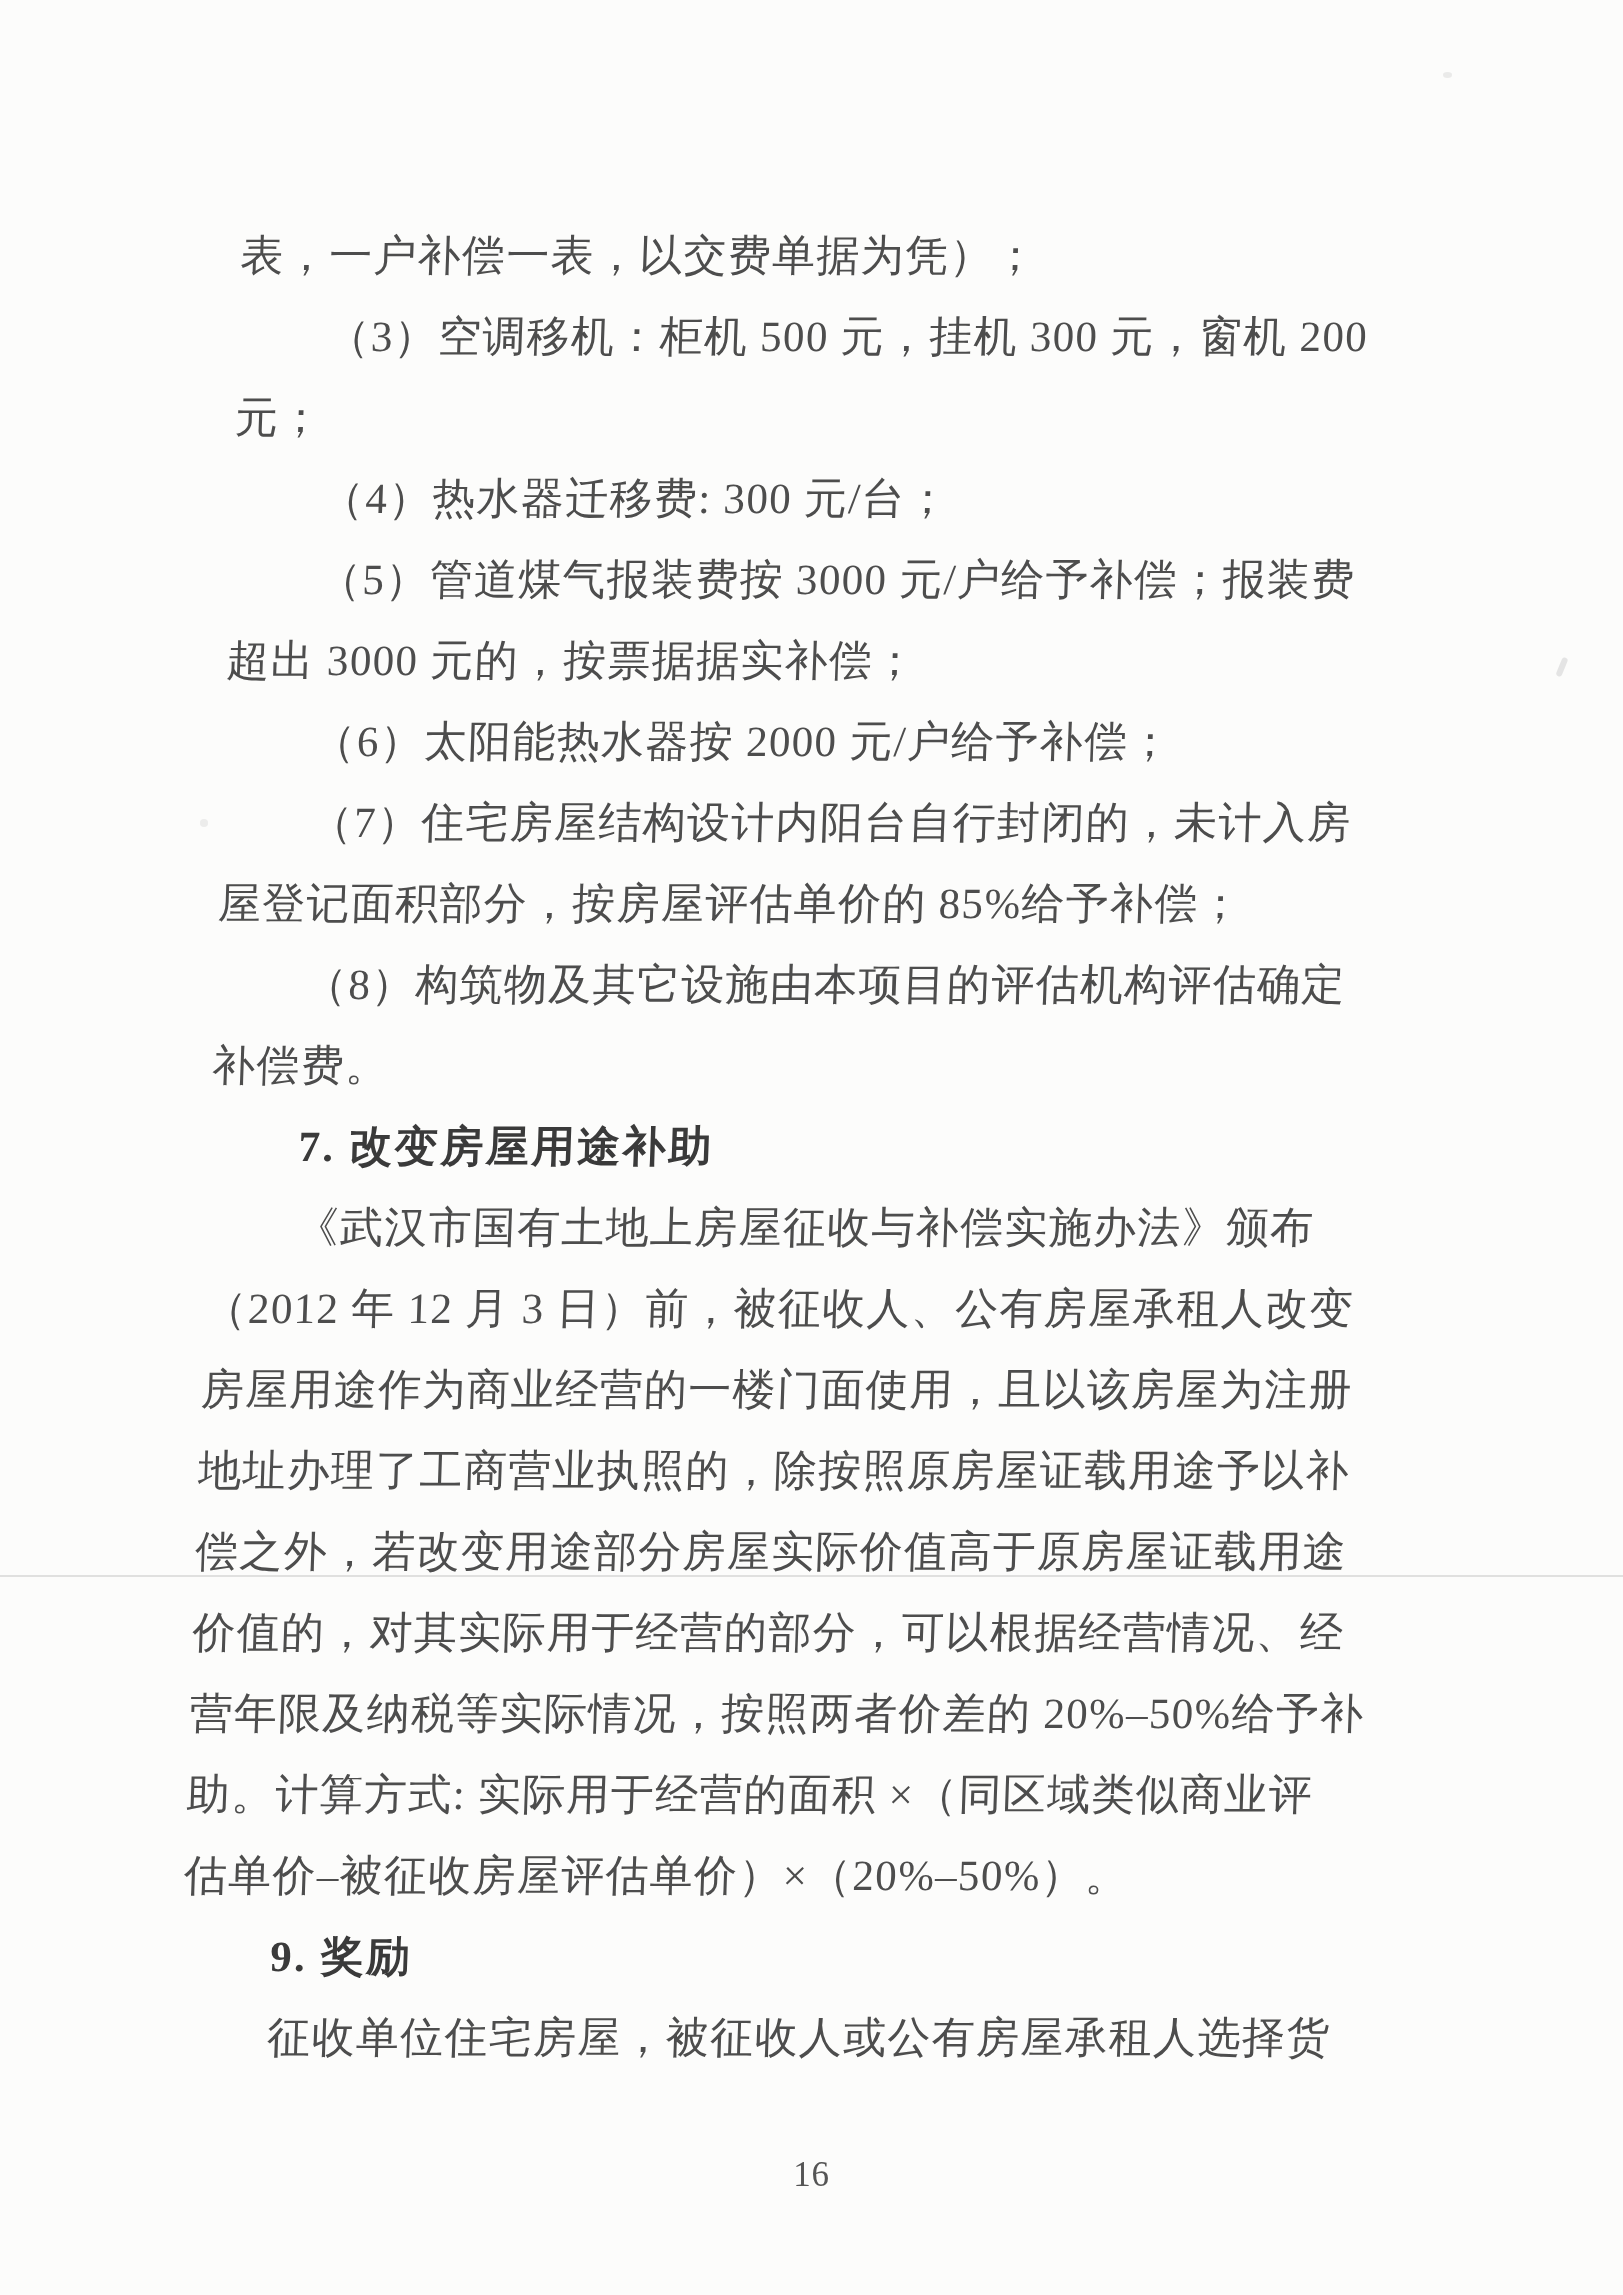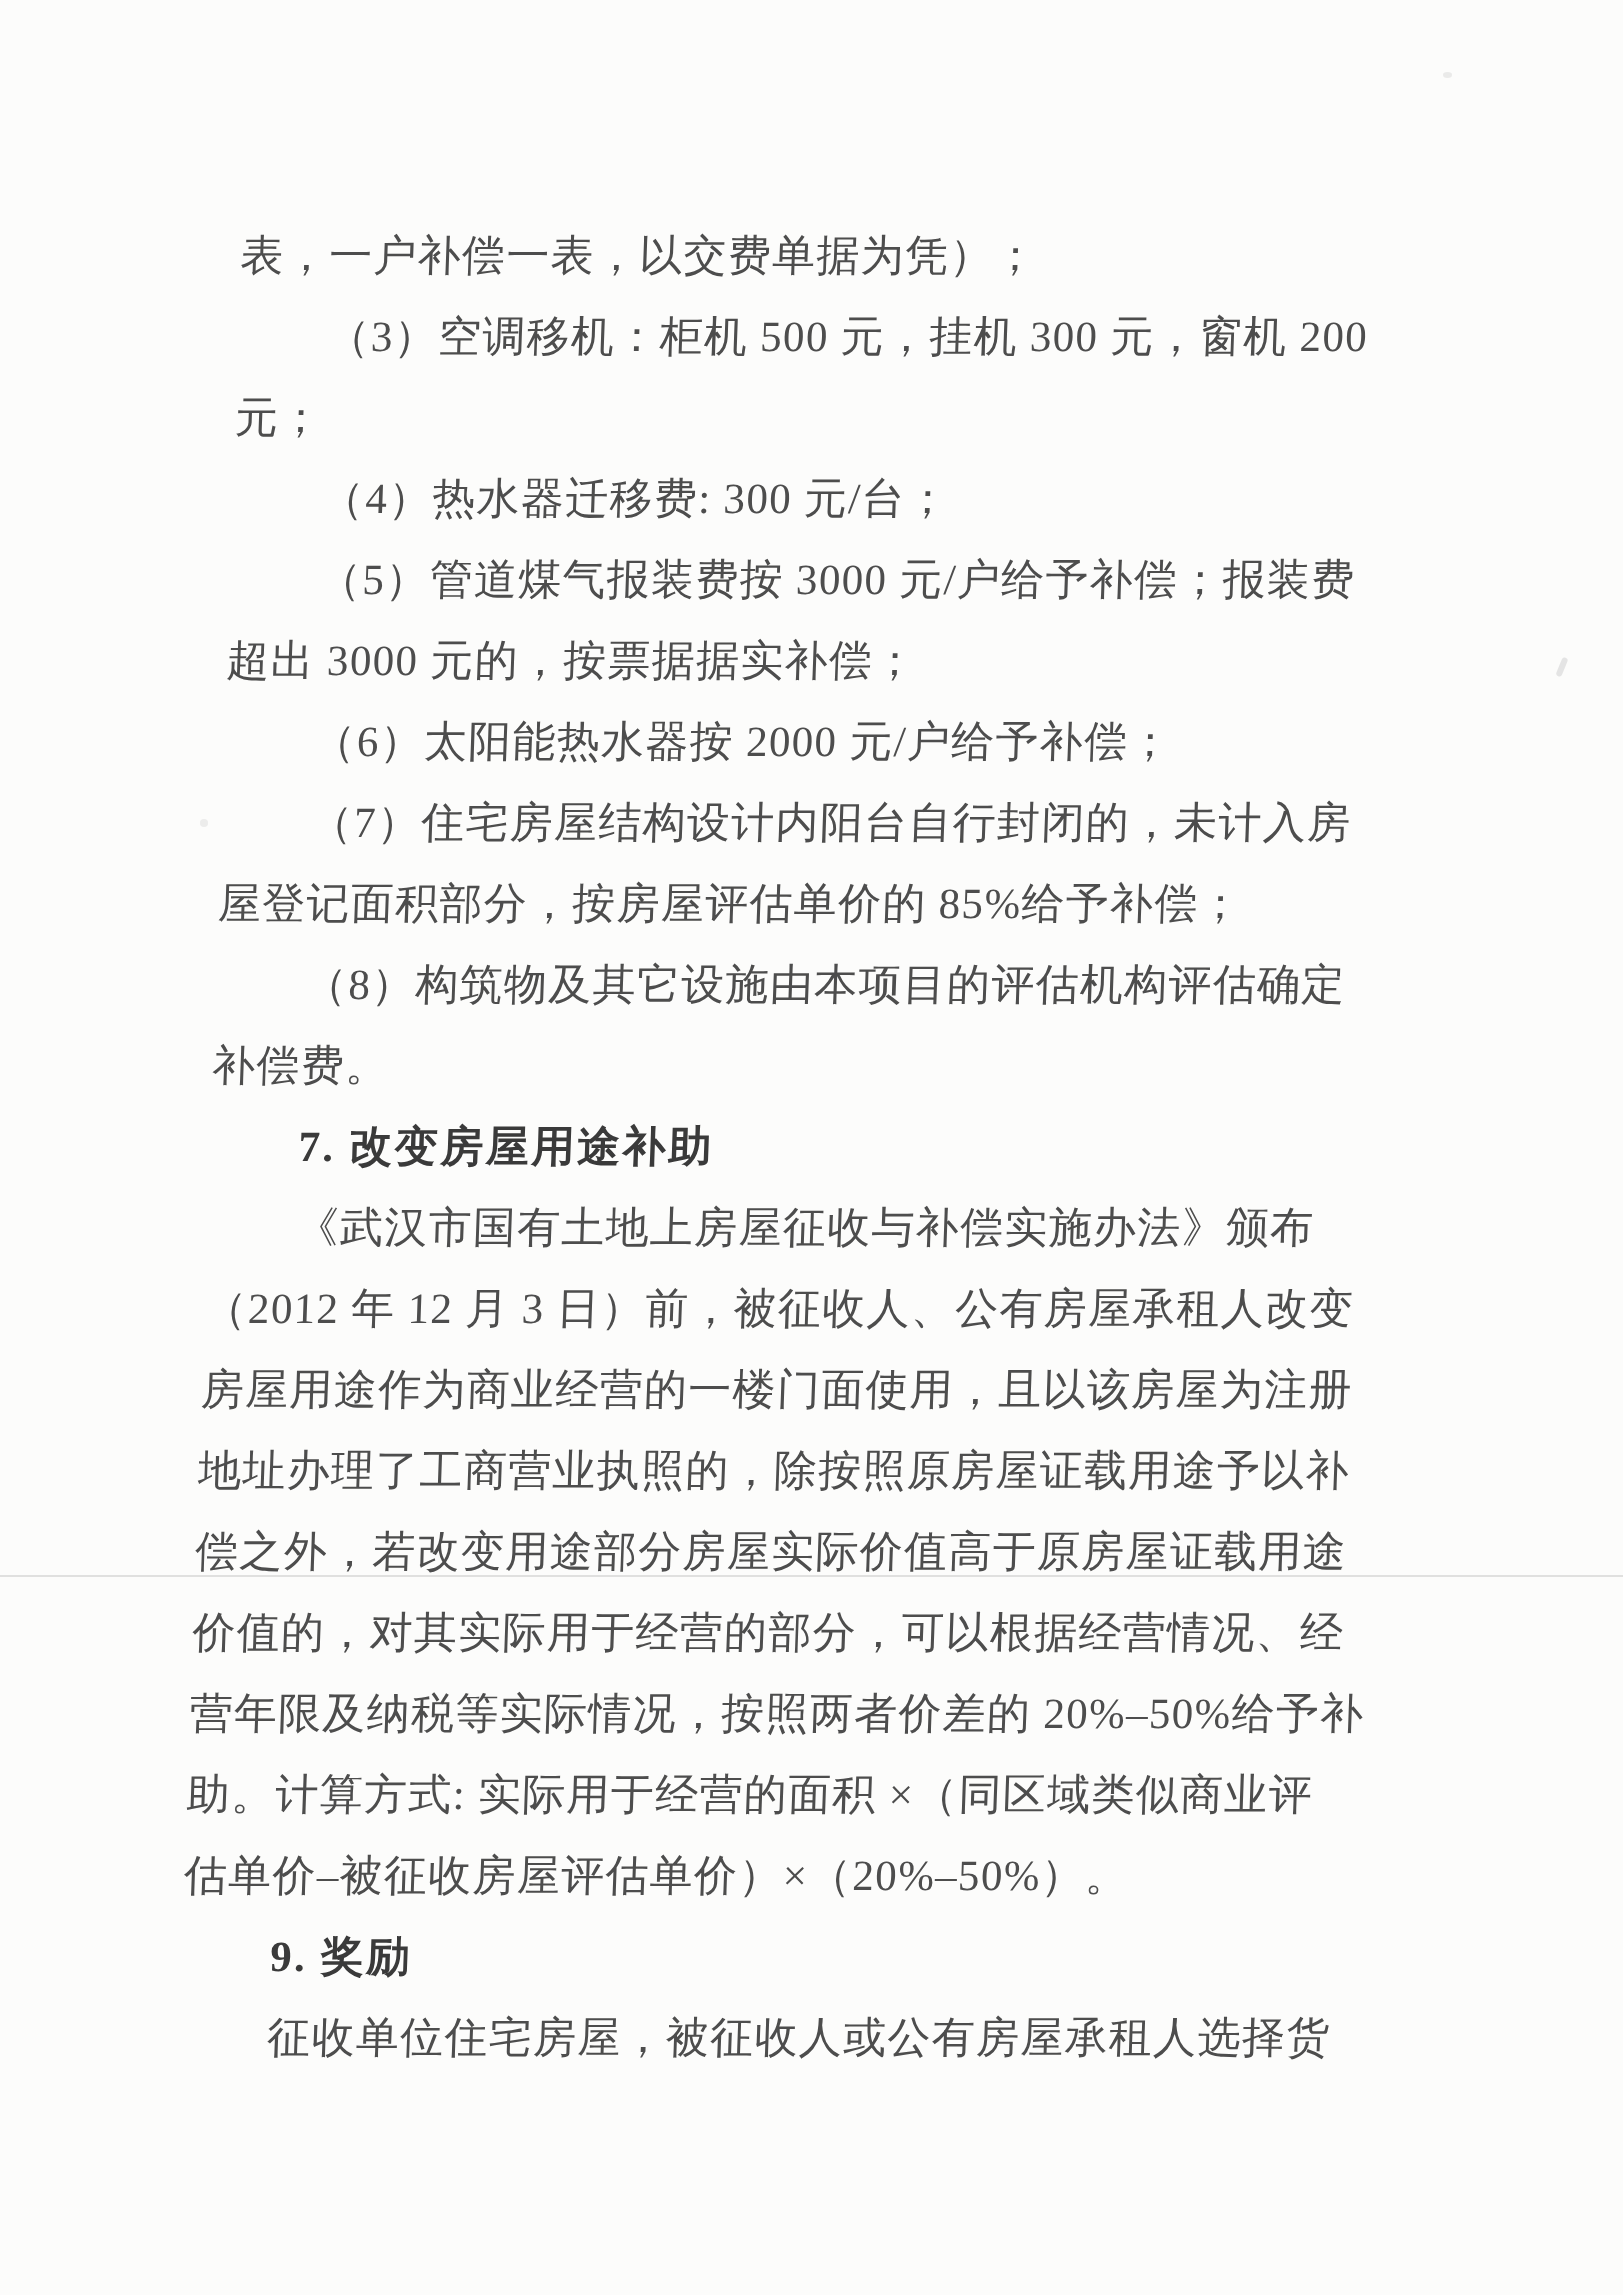--- a/index.html
+++ b/index.html
@@ -112,15 +112,16 @@
     <div class="ln">估单价–被征收房屋评估单价）×（20%–50%）。</div>
     <div class="ln ind b">9. 奖励</div>
     <div class="ln ind">征收单位住宅房屋，被征收人或公有房屋承租人选择货</div>
   </div>
 
   <div class="scan-line"></div>
   <div class="speck speck-1"></div>
   <div class="speck speck-2"></div>
   <div class="speck speck-3"></div>
 
+  <div class="page-number">16</div>
 
 </div>
 
 
 </body></html>

